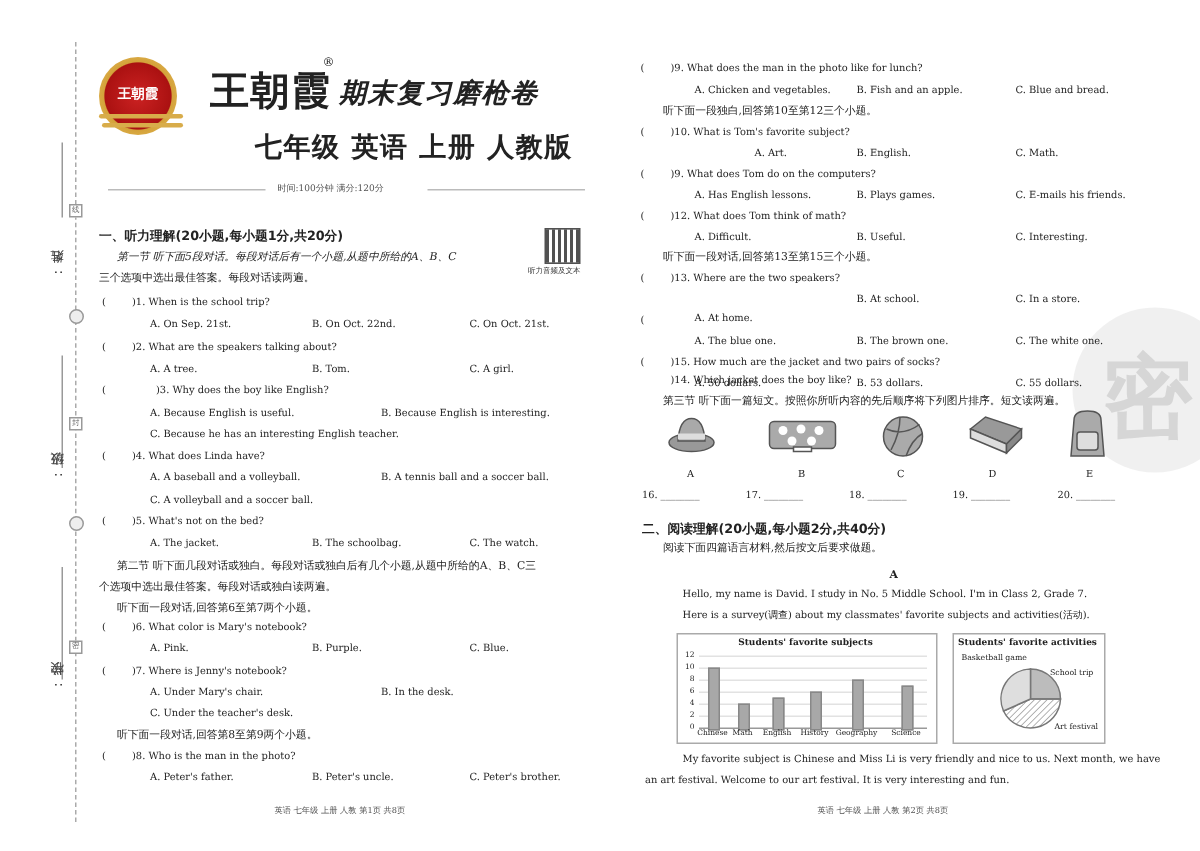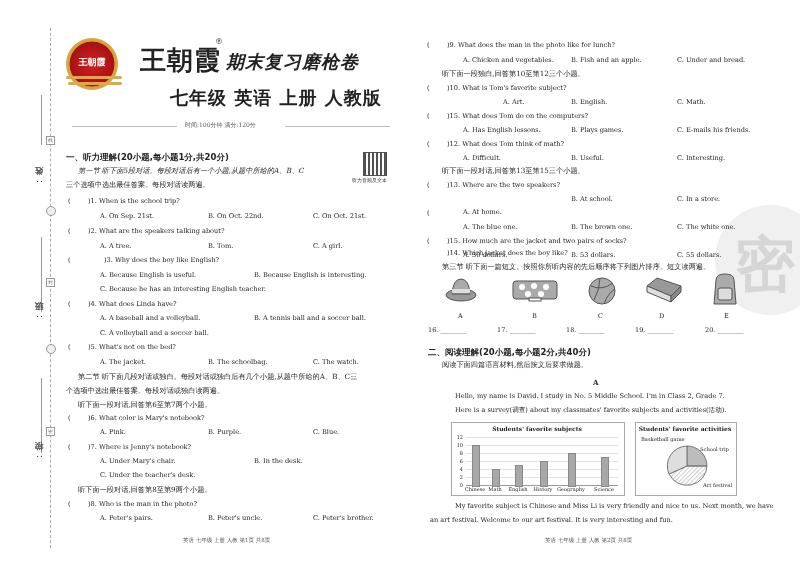--- a/index.html
+++ b/index.html
@@ -119,44 +119,44 @@
 <div class="abs paren" style="left:68px;top:443px;">(</div>
 <div class="abs q" style="left:88px;top:443px;">)7. Where is Jenny's notebook?</div>
 <div class="abs q" style="left:100px;top:457px;">A. Under Mary's chair.</div>
 <div class="abs q" style="left:254px;top:457px;">B. In the desk.</div>
 <div class="abs q" style="left:100px;top:471px;">C. Under the teacher's desk.</div>
 
 <div class="abs p" style="left:78px;top:485px;">听下面一段对话,回答第8至第9两个小题。</div>
 
 <div class="abs paren" style="left:68px;top:500px;">(</div>
 <div class="abs q" style="left:88px;top:500px;">)8. Who is the man in the photo?</div>
-<div class="abs q" style="left:100px;top:514px;">A. Peter's pairs.</div>
+<div class="abs q" style="left:100px;top:514px;">A. Peter's father.</div>
 <div class="abs q" style="left:208px;top:514px;">B. Peter's uncle.</div>
 <div class="abs q" style="left:313px;top:514px;">C. Peter's brother.</div>
 
 <div class="abs footer" style="left:183px;top:537px;">英语   七年级   上册   人教   第1页   共8页</div>
 
 <div class="abs watermark"></div>
 <div class="abs wm-char">密</div>
 
 <div class="abs paren" style="left:427px;top:41px;">(</div>
 <div class="abs q" style="left:447px;top:41px;">)9. What does the man in the photo like for lunch?</div>
 <div class="abs q" style="left:463px;top:56px;">A. Chicken and vegetables.</div>
 <div class="abs q" style="left:571px;top:56px;">B. Fish and an apple.</div>
-<div class="abs q" style="left:677px;top:56px;">C. Under and bread.</div>
+<div class="abs q" style="left:677px;top:56px;">C. Blue and bread.</div>
 <div class="abs p" style="left:442px;top:69px;">听下面一段独白,回答第10至第12三个小题。</div>
 
 <div class="abs paren" style="left:427px;top:84px;">(</div>
 <div class="abs q" style="left:447px;top:84px;">)10. What is Tom's favorite subject?</div>
 <div class="abs q" style="left:463px;top:98px;margin-left:40px;">A. Art.</div>
 <div class="abs q" style="left:571px;top:98px;">B. English.</div>
 <div class="abs q" style="left:677px;top:98px;">C. Math.</div>
 
 <div class="abs paren" style="left:427px;top:112px;">(</div>
-<div class="abs q" style="left:447px;top:112px;">)15. What does Tom do on the computers?</div>
+<div class="abs q" style="left:447px;top:112px;">)9. What does Tom do on the computers?</div>
 <div class="abs q" style="left:463px;top:126px;">A. Has English lessons.</div>
 <div class="abs q" style="left:571px;top:126px;">B. Plays games.</div>
 <div class="abs q" style="left:677px;top:126px;">C. E-mails his friends.</div>
 
 <div class="abs paren" style="left:427px;top:140px;">(</div>
 <div class="abs q" style="left:447px;top:140px;">)12. What does Tom think of math?</div>
 <div class="abs q" style="left:463px;top:154px;">A. Difficult.</div>
 <div class="abs q" style="left:571px;top:154px;">B. Useful.</div>
 <div class="abs q" style="left:677px;top:154px;">C. Interesting.</div>
 <div class="abs p" style="left:442px;top:166px;">听下面一段对话,回答第13至第15三个小题。</div>

